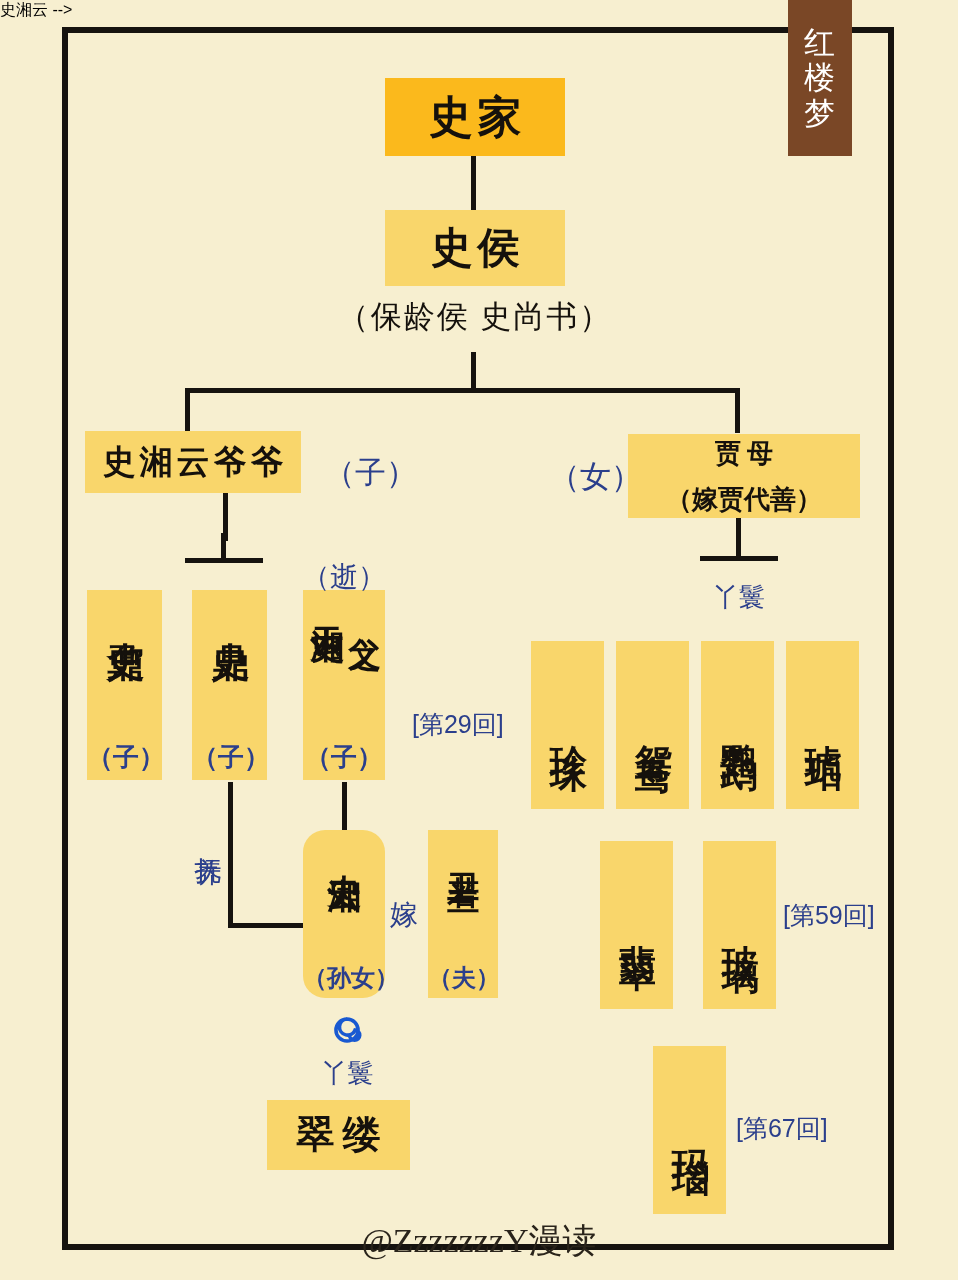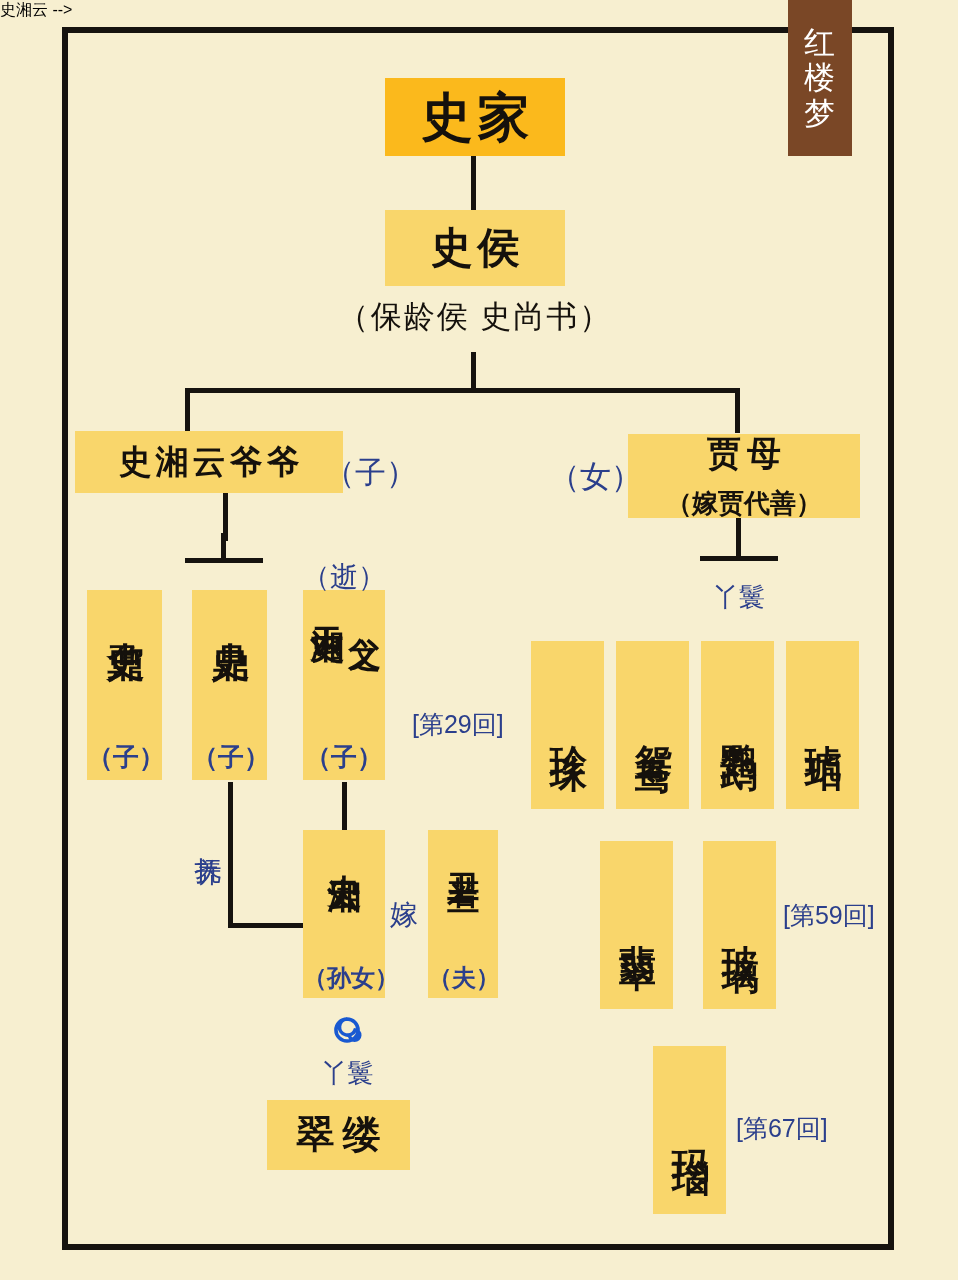--- a/index.html
+++ b/index.html
@@ -135,48 +135,48 @@
 
   
   <div id="series-badge">
     <span>红</span>
     <span>楼</span>
     <span>梦</span>
   </div>
 
   
   <div class="node root" style="left:385px; top:78px; width:180px; height:78px;">
-    <div class="label-main" style="font-size:52px;">史家</div>
+    <div class="label-main" style="font-size:44px;">史家</div>
   </div>
 
   
   <div class="line" style="left:471px; top:156px; width:5px; height:54px;"></div>
 
   
   <div class="node" style="left:385px; top:210px; width:180px; height:76px;">
     <div class="label-main" style="font-size:42px;text-align:right;">史侯</div>
   </div>
   <div class="note" style="left:330px; top:296px; width:290px; text-align:center; color:#15110c; font-size:31px; letter-spacing:2px;">（保龄侯 史尚书）</div>
 
   
   <div class="line" style="left:471px; top:352px; width:5px; height:38px;"></div>
   
   <div class="line" style="left:185px; top:388px; width:555px; height:5px;"></div>
   <div class="line" style="left:185px; top:388px; width:5px; height:45px;"></div>
   <div class="line" style="left:735px; top:388px; width:5px; height:45px;"></div>
 
   
-  <div class="node" style="left:75px; top:431px; width:268px; height:62px;">
+  <div class="node" style="left:85px; top:431px; width:216px; height:62px;">
     <div class="label-main" style="font-size:33px; letter-spacing:4px; text-indent:4px;">史湘云爷爷</div>
   </div>
   <div class="note" style="left:324px; top:452px; font-size:31px;">（子）</div>
 
   
   <div class="node" style="left:628px; top:434px; width:232px; height:84px;">
-    <div class="label-main" style="font-size:34px; letter-spacing:6px; text-indent:6px;">贾母</div>
+    <div class="label-main" style="font-size:26px; letter-spacing:6px; text-indent:6px;">贾母</div>
     <div class="label-sub" style="font-size:26px; margin-top:18px;">（嫁贾代善）</div>
   </div>
   <div class="note" style="left:549px; top:456px; font-size:31px;">（女）</div>
 
   
   <div class="line" style="left:223px; top:493px; width:5px; height:48px;"></div>
   <div class="line" style="left:185px; top:558px; width:78px; height:5px;"></div>
   <div class="line" style="left:221px; top:533px; width:5px; height:28px;"></div>
 
   
@@ -207,21 +207,21 @@
 
   
   <div class="line" style="left:342px; top:782px; width:5px; height:48px;"></div>
 
    史湘云 --&gt;
   <div class="line" style="left:228px; top:782px; width:5px; height:146px;"></div>
   <div class="line" style="left:228px; top:923px; width:78px; height:5px;"></div>
   <div class="note vertical" style="left:192px; top:836px; font-size:27px; line-height:1.15;">抚养</div>
 
   
-  <div class="node" style="left:303px; top:830px; width:82px; height:168px; justify-content:flex-start; padding-top:12px;">
+  <div class="node" style="left:303px; top:830px; width:82px; height:168px; justify-content:flex-start; padding-top:12px;border-radius:22px;">
     <div class="label-main" style="font-size:34px; writing-mode:vertical-rl; text-orientation:upright; letter-spacing:4px;">史湘云</div>
     <div class="label-sub blue" style="font-size:24px; position:absolute; bottom:8px; left:0; width:100%;">（孙女）</div>
   </div>
 
   <div class="note" style="left:390px; top:896px; font-size:28px;">嫁</div>
 
   
   <div class="node" style="left:428px; top:830px; width:70px; height:168px; justify-content:flex-start; padding-top:12px;">
     <div class="label-main" style="font-size:32px; writing-mode:vertical-rl; text-orientation:upright; letter-spacing:4px;">卫若兰</div>
     <div class="label-sub blue" style="font-size:24px; position:absolute; bottom:8px; left:0; width:100%;">（夫）</div>
@@ -264,14 +264,15 @@
   </div>
   <div class="note" style="left:783px; top:899px; font-size:25px;">[第59回]</div>
 
   
   <div class="node vert" style="left:653px; top:1046px; width:73px; height:168px;">
     <div class="label-main" style="font-size:37px; letter-spacing:10px;">玛瑙</div>
   </div>
   <div class="note" style="left:736px; top:1112px; font-size:25px;">[第67回]</div>
 
   
+  <div id="watermark">@ZzzzzzzY漫读</div>
 
 </div>
 
 </body></html>

